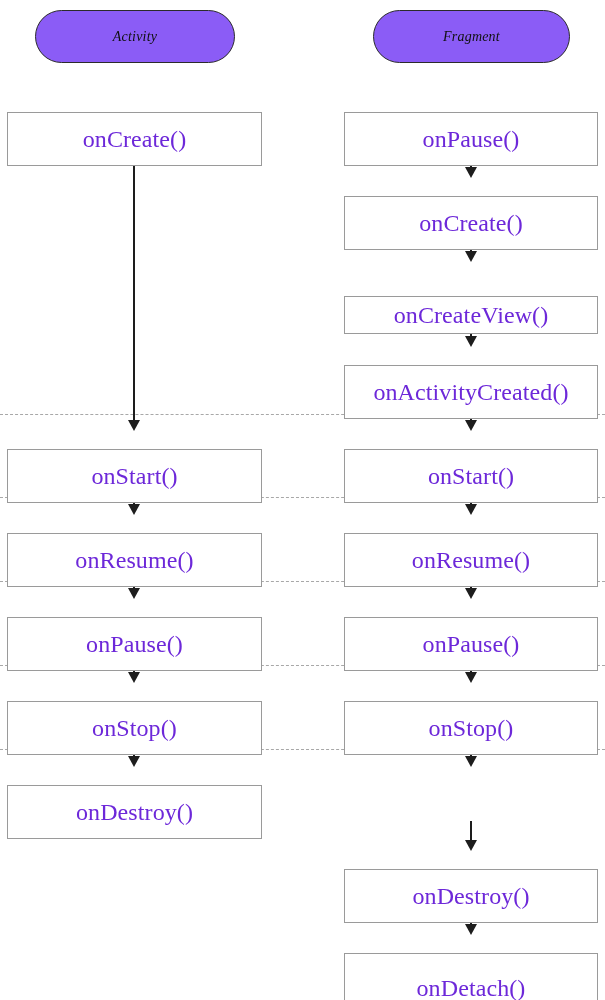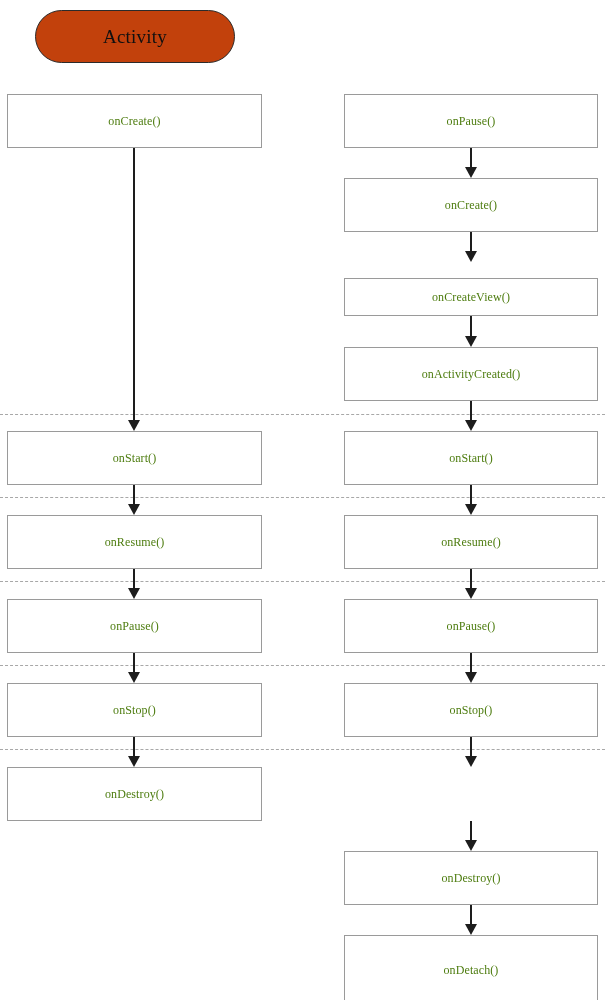--- a/index.html
+++ b/index.html
@@ -16,35 +16,37 @@
     position:absolute;left:0;width:605px;height:0;
     border-top:1px dashed #a8a8a8;
   }
 
   
   .pill{
     position:absolute;
     box-sizing:border-box;
     border:1.3px solid #2b2b2b;
     border-radius:28px;
-    background:#c2410c;
+    background:#8b5cf6;
     display:flex;align-items:center;justify-content:center;
-    font-size:19px;color:#101010;
+    font-size:14px;color:#101010;
     letter-spacing:.2px;
+    font-style:italic;
   }
 
   
   .node{
     position:absolute;
     box-sizing:border-box;
     border:1px solid #9a9a9a;
     background:#ffffff;
     display:flex;align-items:center;justify-content:center;
-    font-size:12px;color:#4d7c0f;
+    font-size:24px;color:#6d28d9;
     letter-spacing:.1px;
+    margin-top:18px;
   }
 
   
   .arrow{position:absolute;}
   .arrow .shaft{
     position:absolute;left:50%;top:0;
     width:2px;margin-left:-1px;
     background:#1d1d1d;
   }
   .arrow .head{
@@ -119,20 +121,21 @@
     </div>
     <div class="arrow" style="left: 461px; top: 821px; width: 20px; height: 30px;">
       <div class="shaft" style="height: 20px;"></div>
       <div class="head"></div>
     </div>
     <div class="arrow" style="left: 461px; top: 905px; width: 20px; height: 30px;">
       <div class="shaft" style="height: 20px;"></div>
       <div class="head"></div>
     </div>
     <div class="pill" style="left: 35px; top: 10px; width: 200px; height: 53px;">Activity</div>
+    <div class="pill" style="left: 373px; top: 10px; width: 197px; height: 53px;">Fragment</div>
     <div class="node" style="left: 7px; top: 94px; width: 255px; height: 54px;">onCreate()</div>
     <div class="node" style="left: 7px; top: 431px; width: 255px; height: 54px;">onStart()</div>
     <div class="node" style="left: 7px; top: 515px; width: 255px; height: 54px;">onResume()</div>
     <div class="node" style="left: 7px; top: 599px; width: 255px; height: 54px;">onPause()</div>
     <div class="node" style="left: 7px; top: 683px; width: 255px; height: 54px;">onStop()</div>
     <div class="node" style="left: 7px; top: 767px; width: 255px; height: 54px;">onDestroy()</div>
     <div class="node" style="left: 344px; top: 94px; width: 254px; height: 54px;">onPause()</div>
     <div class="node" style="left: 344px; top: 178px; width: 254px; height: 54px;">onCreate()</div>
     <div class="node" style="left: 344px; top: 278px; width: 254px; height: 38px;">onCreateView()</div>
     <div class="node" style="left: 344px; top: 347px; width: 254px; height: 54px;">onActivityCreated()</div>

